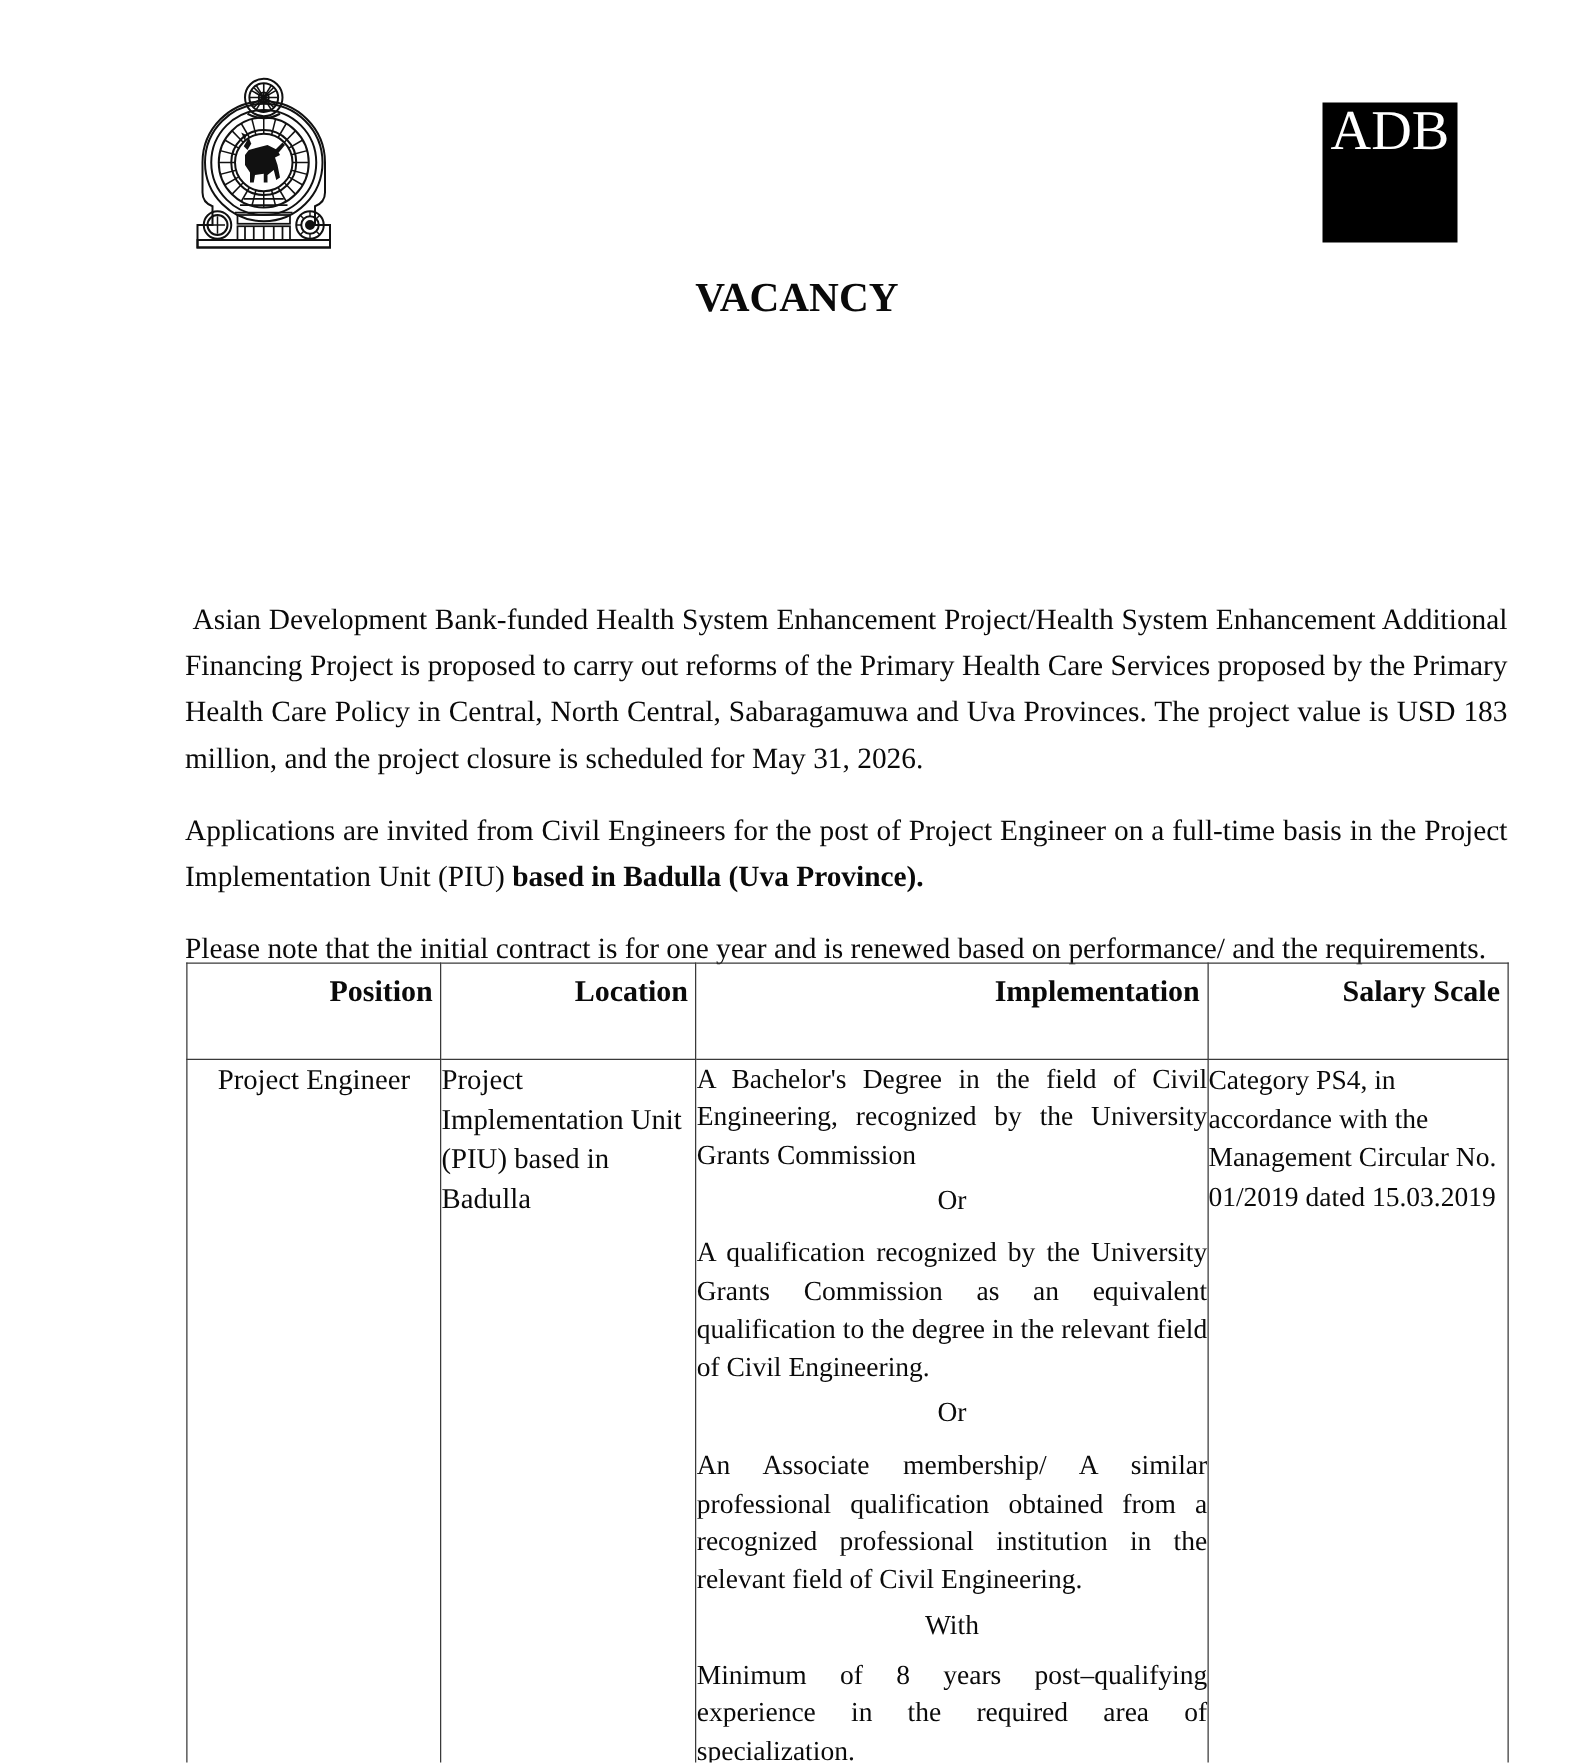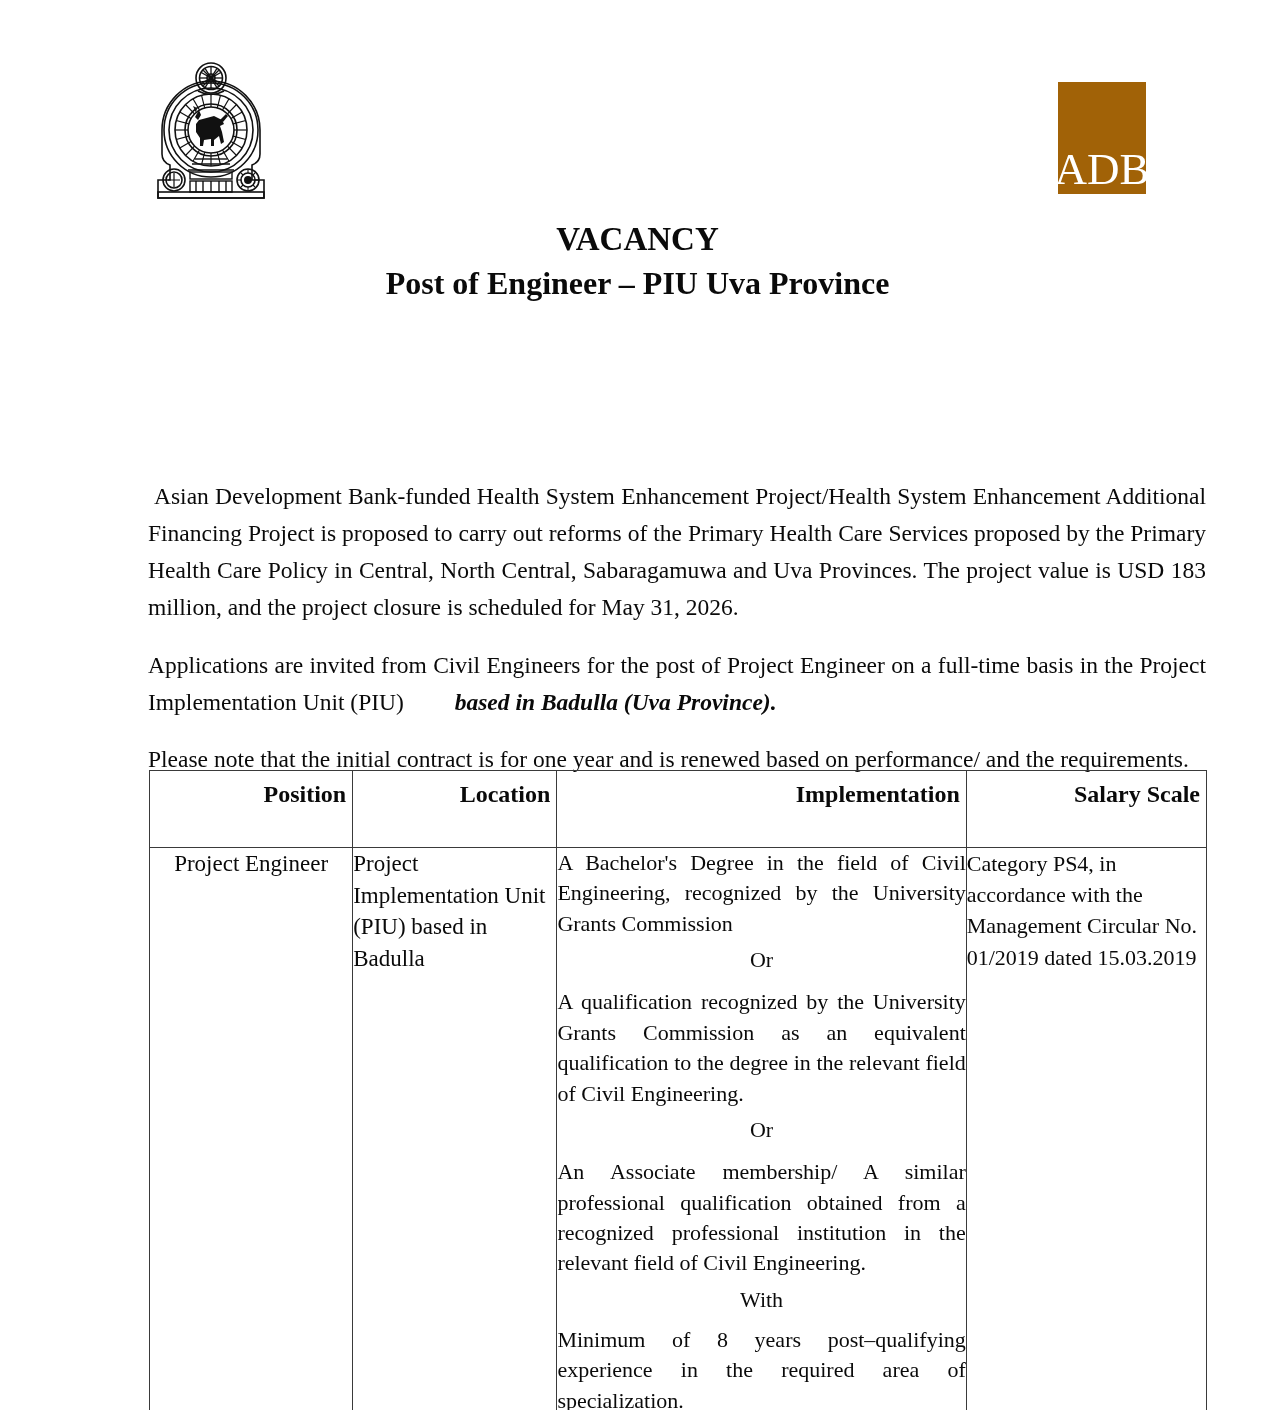--- a/index.html
+++ b/index.html
@@ -27,25 +27,25 @@
     position: absolute;
     left: 152px;
     top: 58px;
     width: 118px;
     height: 150px;
   }
   #adb-logo {
     position: absolute;
     left: 1058px;
     top: 82px;
-    width: 88px;
+    width: 108px;
     height: 112px;
-    background: #a16207;
+    background: #000000;
     display: flex;
-    align-items: flex-end;
+    align-items: flex-start;
     justify-content: center;
   }
   #adb-logo .adb-text {
     color: #ffffff;
     font-family: "Liberation Serif", "DejaVu Serif", serif;
     font-size: 45px;
     line-height: 1;
     letter-spacing: 0px;
     padding-bottom: 2px;
   }
@@ -107,22 +107,20 @@
     margin: 0 0 20px 0;
   }
   .para.first {
     text-indent: 6px;
   }
   .para.no-justify {
     text-align: left;
   }
   .bold-italic {
     font-weight: bold;
-    font-style: italic;
-    margin-left: 45px;
   }
 
   
   #vacancy-table {
     position: absolute;
     top: 770px;
     left: 149px;
     width: 1058px;
     border-collapse: collapse;
     table-layout: fixed;
@@ -289,21 +287,20 @@
   </div>
 
   <div id="adb-logo">
     <span class="adb-text">ADB</span>
   </div>
 
 </div>
 
 <div id="titles">
   <div class="title-main">VACANCY</div>
-  <div class="title-sub">Post of Engineer – PIU Uva Province</div>
 </div>
 
 <div id="body-text">
   <p class="para first">Asian Development Bank-funded Health System Enhancement Project/Health System Enhancement Additional Financing Project is proposed to carry out reforms of the Primary Health Care Services proposed by the Primary Health Care Policy in Central, North Central, Sabaragamuwa and Uva Provinces. The project value is USD 183 million, and the project closure is scheduled for May 31, 2026.</p>
   <p class="para"><span>Applications are invited from Civil Engineers for the post of Project Engineer on a full-time basis in the Project Implementation Unit (PIU) </span><span class="bold-italic">based in Badulla (Uva Province).</span></p>
   <p class="para no-justify">Please note that the initial contract is for one year and is renewed based on performance/ and the requirements.</p>
 </div>
 
 <table id="vacancy-table">
   <colgroup>

